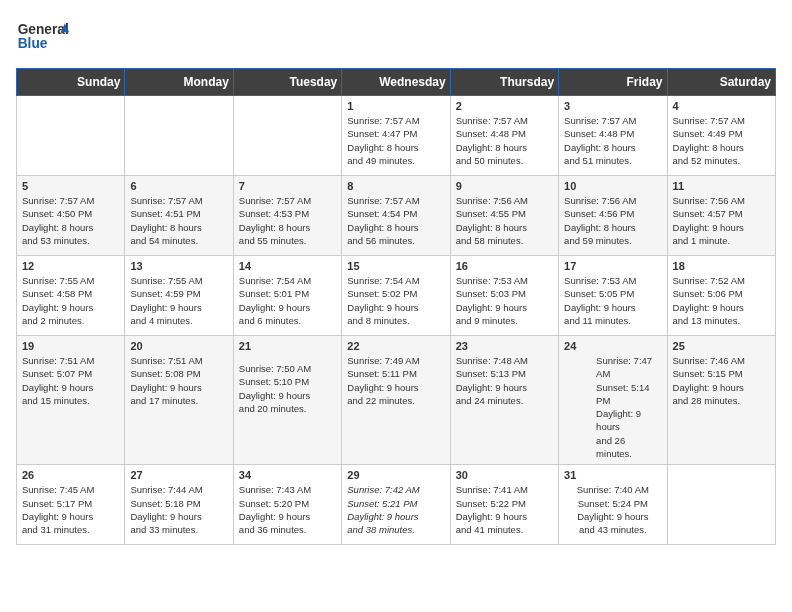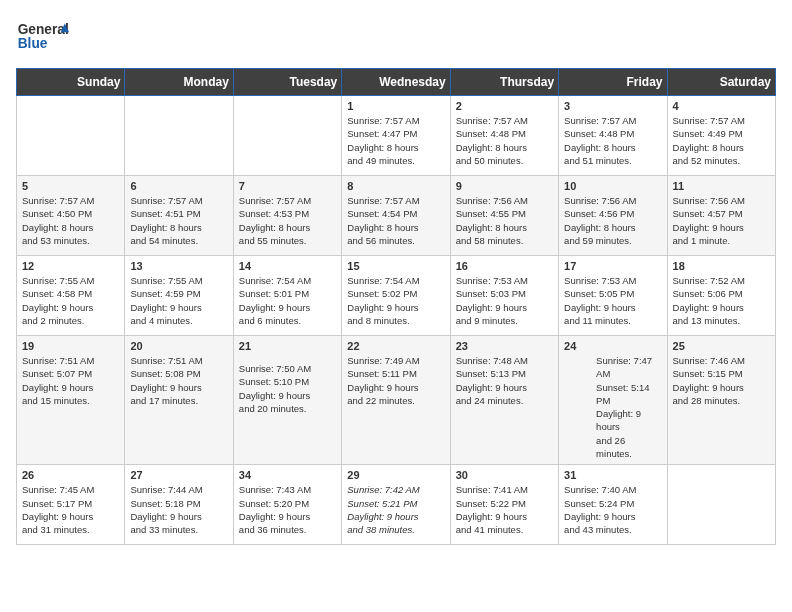--- a/index.html
+++ b/index.html
@@ -326,21 +326,21 @@
         </td>
         <td>
           <span class="day-num">30</span>
           <div class="cell-info" style="white-space: pre-line;">Sunrise: 7:41 AM
 Sunset: 5:22 PM
 Daylight: 9 hours
 and 41 minutes.</div>
         </td>
         <td>
           <span class="day-num">31</span>
-          <div class="cell-info" style="white-space: pre-line;">Sunrise: 7:40 AM
+          <div class="cell-info" style="white-space: pre-line; text-align: center;">Sunrise: 7:40 AM
 Sunset: 5:24 PM
 Daylight: 9 hours
 and 43 minutes.</div>
         </td>
         <td class="empty-cell"></td>
       </tr>
     </tbody>
 </table>
 
 </body></html>

